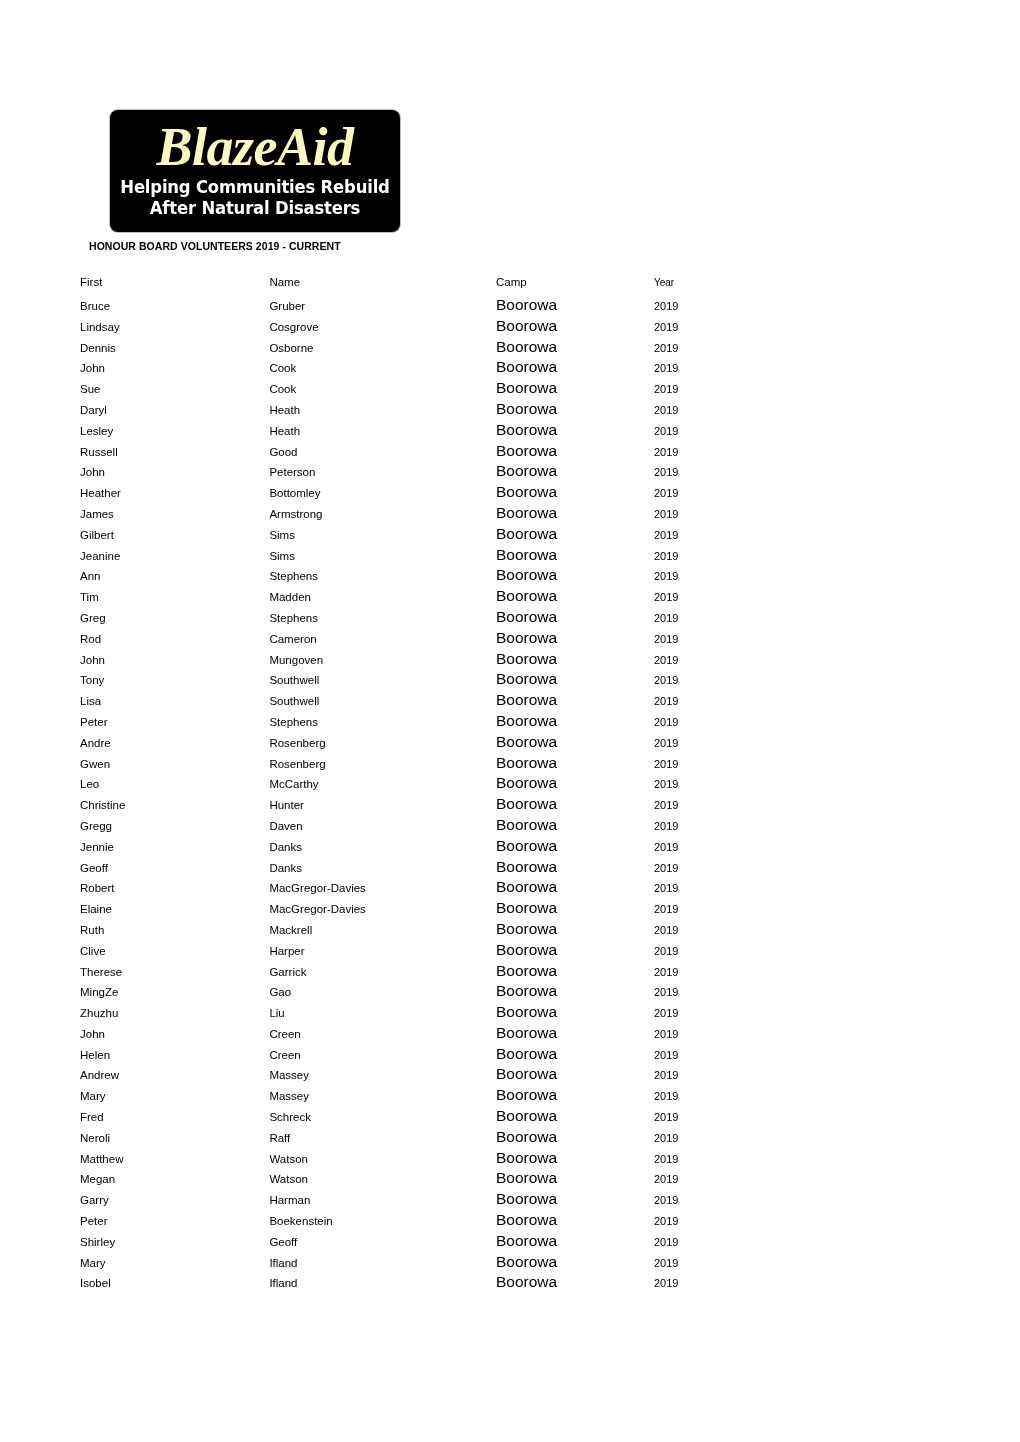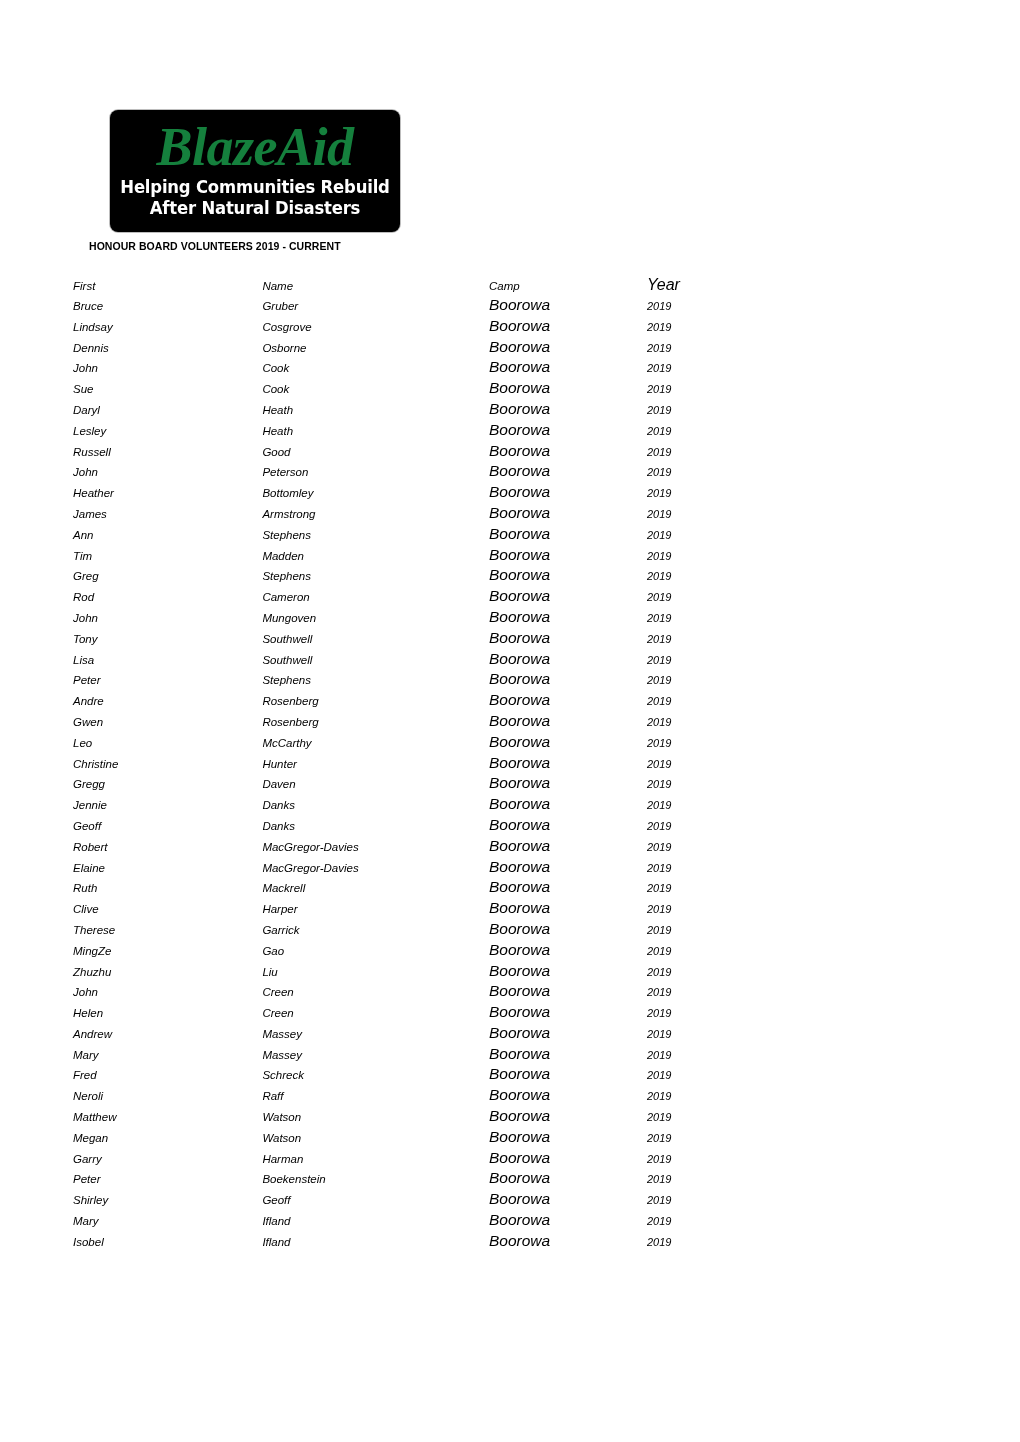--- a/index.html
+++ b/index.html
@@ -33,21 +33,21 @@
     left: 0;
     right: 0;
     top: 8px;
     text-align: center;
     font-family: "Liberation Serif", "DejaVu Serif", serif;
     font-style: italic;
     font-weight: bold;
     font-size: 54px;
     line-height: 58px;
     letter-spacing: -0.5px;
-    color: #15803d;
+    color: #fef9c3;
     white-space: nowrap;
   }
   .logo-tagline {
     position: absolute;
     left: 0;
     right: 0;
     text-align: center;
     font-family: "DejaVu Sans", sans-serif;
     font-weight: bold;
     font-size: 17.5px;
@@ -67,42 +67,41 @@
     top: 240px;
     font-size: 10.5px;
     font-weight: bold;
     letter-spacing: 0.05px;
     white-space: nowrap;
   }
 
   
   #volunteer-table {
     position: absolute;
-    left: 73px;
+    left: 80px;
     top: 276px;
     width: 700px;
     border-collapse: collapse;
-    font-style: italic;
   }
   #volunteer-table td,
   #volunteer-table th {
     padding: 0;
     margin: 0;
     text-align: left;
     vertical-align: baseline;
     font-weight: normal;
     white-space: nowrap;
   }
   #volunteer-table tr { height: 20.8px; }
   #volunteer-table thead tr { height: 20px; }
 
   .col-first  { width: 181px; font-size: 11.5px; }
   .col-name   { width: 207px; font-size: 11.5px; }
   .col-camp   { width: 141px; font-size: 11.5px; padding-left: 10px !important; }
-  .col-year   { width: 120px; font-size: 16px; padding-left: 10px !important; }
+  .col-year   { width: 120px; font-size: 10px; padding-left: 10px !important; }
 
   
   tbody .col-camp { font-size: 15.5px; }
   tbody .col-year { font-size: 11px; }
   tbody .col-first, tbody .col-name { font-size: 11.5px; }
 
   
   tbody tr.gap-after td { padding-bottom: 3px !important; }
 </style>
 </head>
@@ -186,20 +185,32 @@
         <td class="col-camp">Boorowa</td>
         <td class="col-year">2019</td>
       </tr>
       <tr>
         <td class="col-first">James</td>
         <td class="col-name">Armstrong</td>
         <td class="col-camp">Boorowa</td>
         <td class="col-year">2019</td>
       </tr>
       <tr>
+        <td class="col-first">Gilbert</td>
+        <td class="col-name">Sims</td>
+        <td class="col-camp">Boorowa</td>
+        <td class="col-year">2019</td>
+      </tr>
+      <tr>
+        <td class="col-first">Jeanine</td>
+        <td class="col-name">Sims</td>
+        <td class="col-camp">Boorowa</td>
+        <td class="col-year">2019</td>
+      </tr>
+      <tr>
         <td class="col-first">Ann</td>
         <td class="col-name">Stephens</td>
         <td class="col-camp">Boorowa</td>
         <td class="col-year">2019</td>
       </tr>
       <tr>
         <td class="col-first">Tim</td>
         <td class="col-name">Madden</td>
         <td class="col-camp">Boorowa</td>
         <td class="col-year">2019</td>

